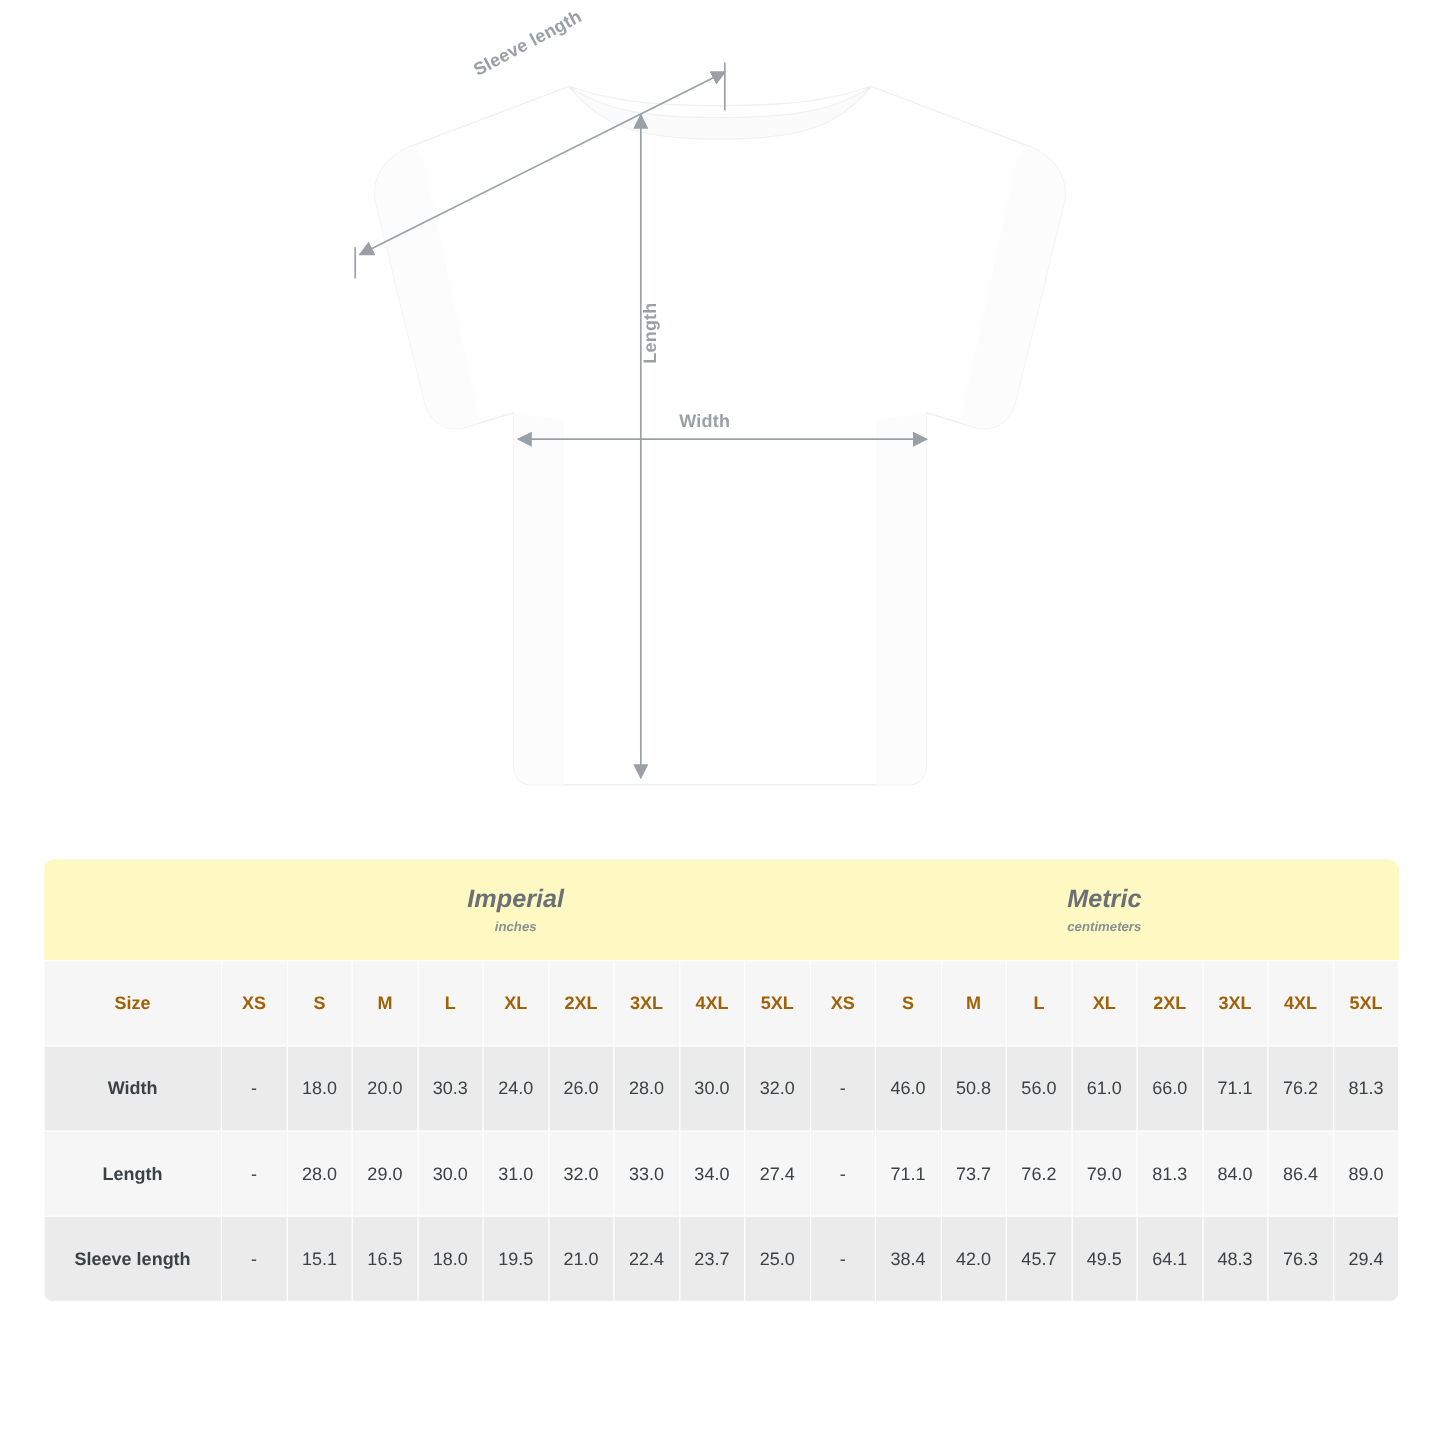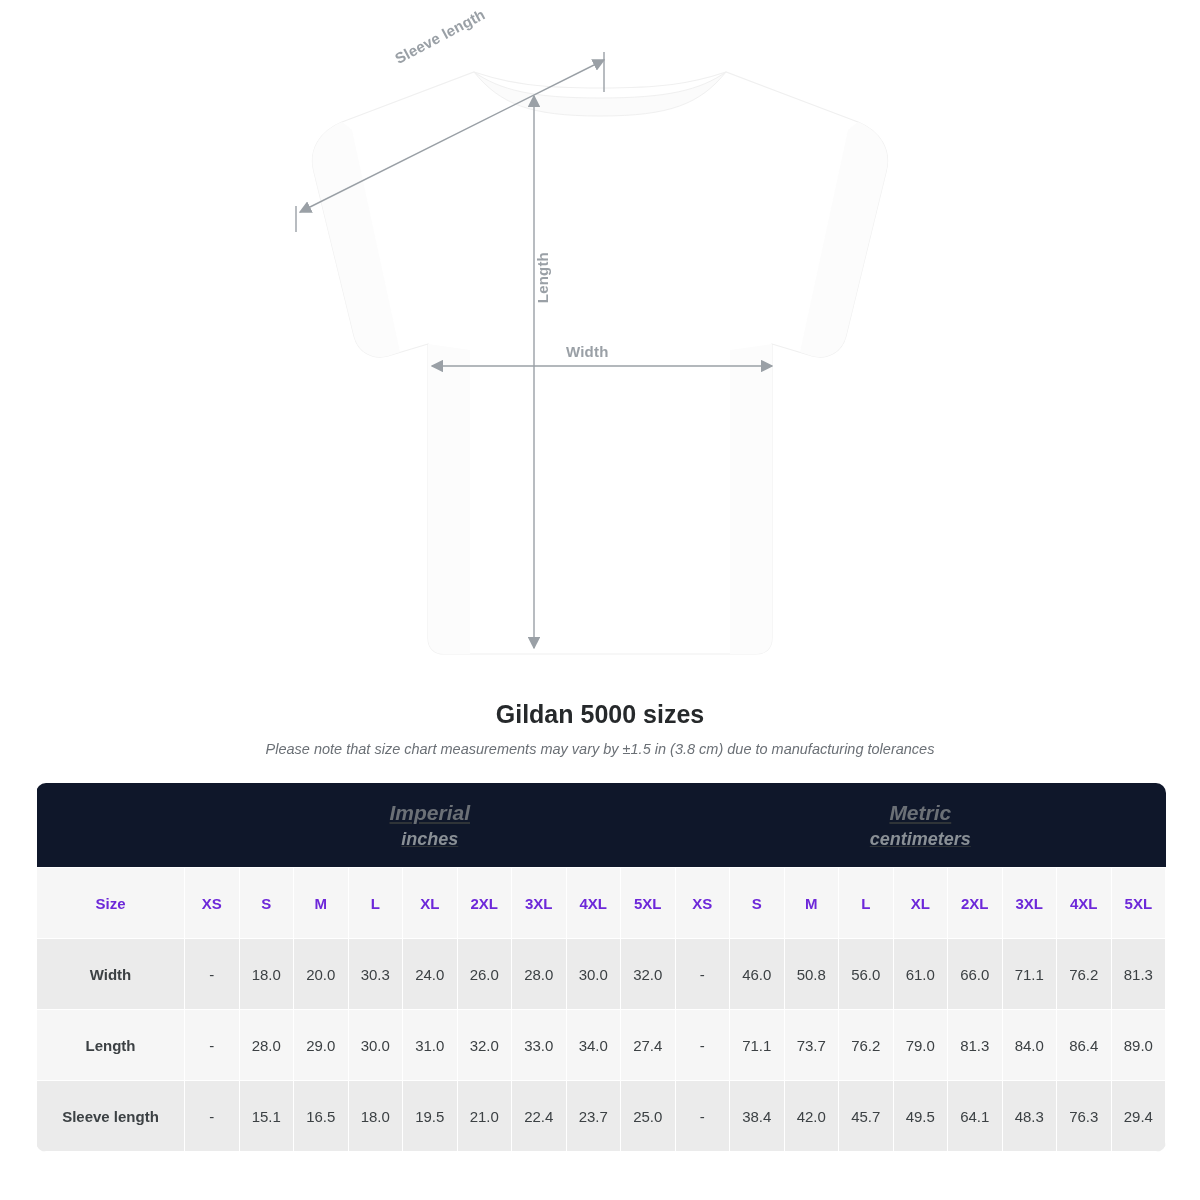--- a/index.html
+++ b/index.html
@@ -79,50 +79,49 @@
     padding: 0 36px;
   }
   table.size-table {
     width: 1128px;
     border-collapse: collapse;
     table-layout: fixed;
     border-radius: 10px;
     overflow: hidden;
   }
   table.size-table tr.unit-row th {
-    background: #0f172a;
+    background: #fef9c3;
     height: 82px;
     vertical-align: middle;
     border: none;
-    text-decoration: underline;
   }
   .unit-name {
     display: block;
     font-size: 21px;
     font-style: italic;
     font-weight: bold;
     color: #6b7076;
     line-height: 1.25;
   }
   .unit-sub {
     display: block;
-    font-size: 18px;
+    font-size: 11px;
     font-style: italic;
     color: #8a9096;
     margin-top: 3px;
   }
   table.size-table td, table.size-table th {
     border: 1px solid #ffffff;
   }
   tr.head-row th {
     background: #f6f6f6;
     height: 68px;
     font-size: 15px;
     font-weight: bold;
-    color: #6d28d9;
+    color: #a16207;
     text-align: center;
   }
   tr.head-row th.row-label-cell {
     font-size: 15px;
   }
   tr.data-row td {
     height: 68px;
     text-align: center;
     font-size: 15px;
     color: #3c4144;
@@ -197,24 +196,20 @@
 
         <line x1="432" y1="366" x2="772" y2="366" marker-start="url(#arrTail)" marker-end="url(#arrHead)"></line>
       </g>
     </svg>
 
     <span class="dim-label label-sleeve">Sleeve length</span>
     <span class="dim-label label-length">Length</span>
     <span class="dim-label label-width">Width</span>
   </div>
 
-  <div class="title-block">
-    <h1 class="chart-title">Gildan 5000 sizes</h1>
-    <p class="chart-note">Please note that size chart measurements may vary by ±1.5 in (3.8 cm) due to manufacturing tolerances</p>
-  </div>
 
   <div class="table-wrap">
     <table class="size-table">
       <colgroup>
         <col class="col-label">
         <col class="col-v">
           <col class="col-v">
           <col class="col-v">
           <col class="col-v">
           <col class="col-v">

